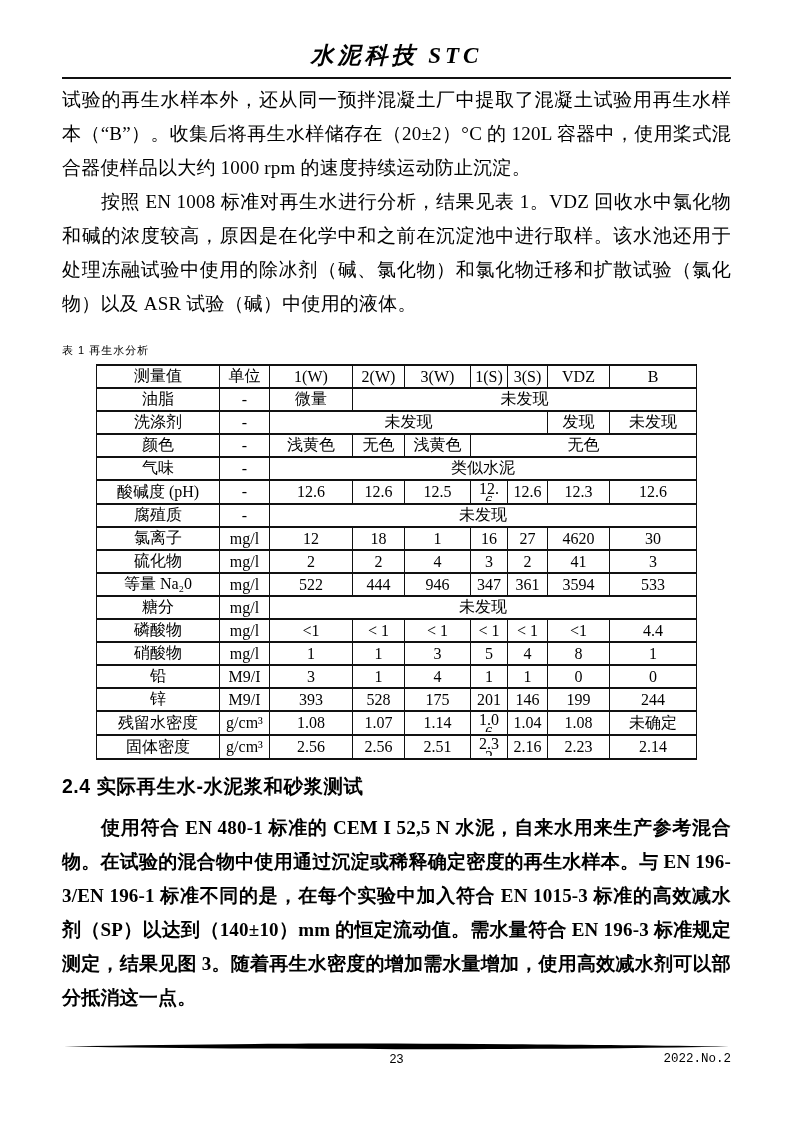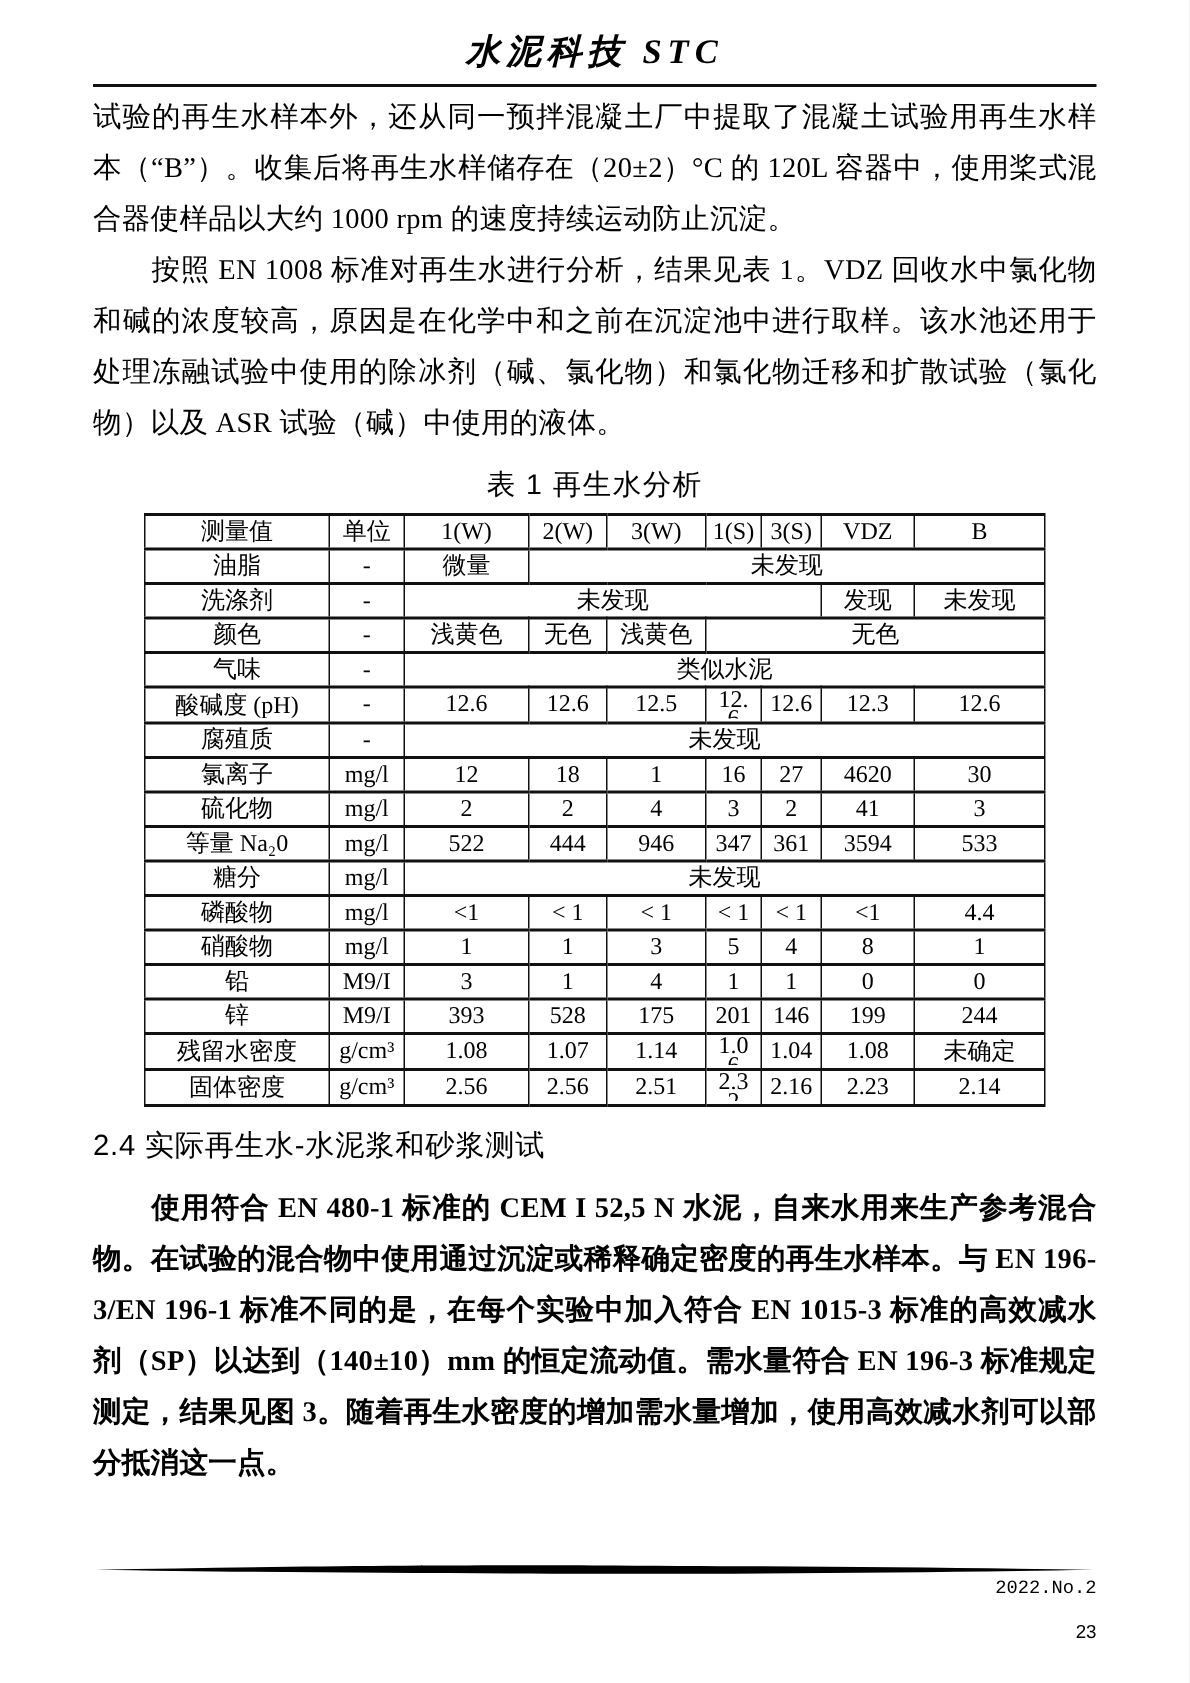--- a/index.html
+++ b/index.html
@@ -7,21 +7,21 @@
     position:relative;
     width:793px;height:1122px;
     margin:0 auto;
     background:#ffffff;
     color:#000;
     font-family:"Liberation Serif","DejaVu Serif",serif;
     overflow:hidden;
   }
   .header-title{
     margin:0;
-    padding-top:21px;
+    padding-top:42px;
     text-align:center;
     font-family:"Liberation Serif","DejaVu Serif",serif;
     font-style:italic;
     font-weight:600;
     font-size:23px;
     line-height:28px;
     letter-spacing:4px;
   }
   .header-rule{
     margin:7px 62px 0 62px;
@@ -32,24 +32,23 @@
   .body-text{
     margin:0;
     font-size:19px;
     line-height:34px;
     text-align:justify;
     letter-spacing:0.2px;
   }
   .first-para{margin-top:4px;}
   .indent{text-indent:39px;}
   .table-caption{
-    margin:10px 0 6px 0;
-    text-align:center;
+    margin:22px 0 6px 0;
     font-family:"Liberation Sans","DejaVu Sans",sans-serif;
-    font-size:19px;
+    font-size:11px;
     letter-spacing:1px;
   }
   table.analysis{
     width:600px;
     margin:0 auto;
     border-collapse:collapse;
     table-layout:fixed;
     font-size:16px;
   }
   .analysis th,.analysis td{
@@ -74,21 +73,21 @@
     word-break:break-all;
     white-space:normal;
     line-height:13px;
     height:19px;
     overflow:hidden;
     vertical-align:top;
   }
   .section-heading{
     margin:13px 0 12px 0;
     font-family:"Liberation Sans","DejaVu Sans",sans-serif;
-    font-weight:normal;
+    font-weight:bold;
     font-size:19.5px;
     line-height:26px;
     letter-spacing:0.5px;
   }
   .last-para{margin-top:7px;font-weight:bold;}
   .footer-rule{
     position:absolute;
     left:64px;
     top:1043px;
     width:665px;
@@ -96,21 +95,21 @@
   }
   .footer-row{
     position:absolute;
     left:62px;
     right:62px;
     top:1051px;
     font-family:"Liberation Sans","DejaVu Sans",sans-serif;
     font-size:12.5px;
     line-height:16px;
   }
-  .footer-page{display:block;text-align:right;margin-top:29px;}
+  .footer-page{display:block;text-align:center;}
   .footer-issue{position:absolute;right:0;top:0;font-family:Liberation Mono, monospace;}
 </style>
 </head>
 <body>
 
 <div class="page">
 
   <h1 class="header-title">水泥科技 STC</h1>
   <hr class="header-rule">
 

